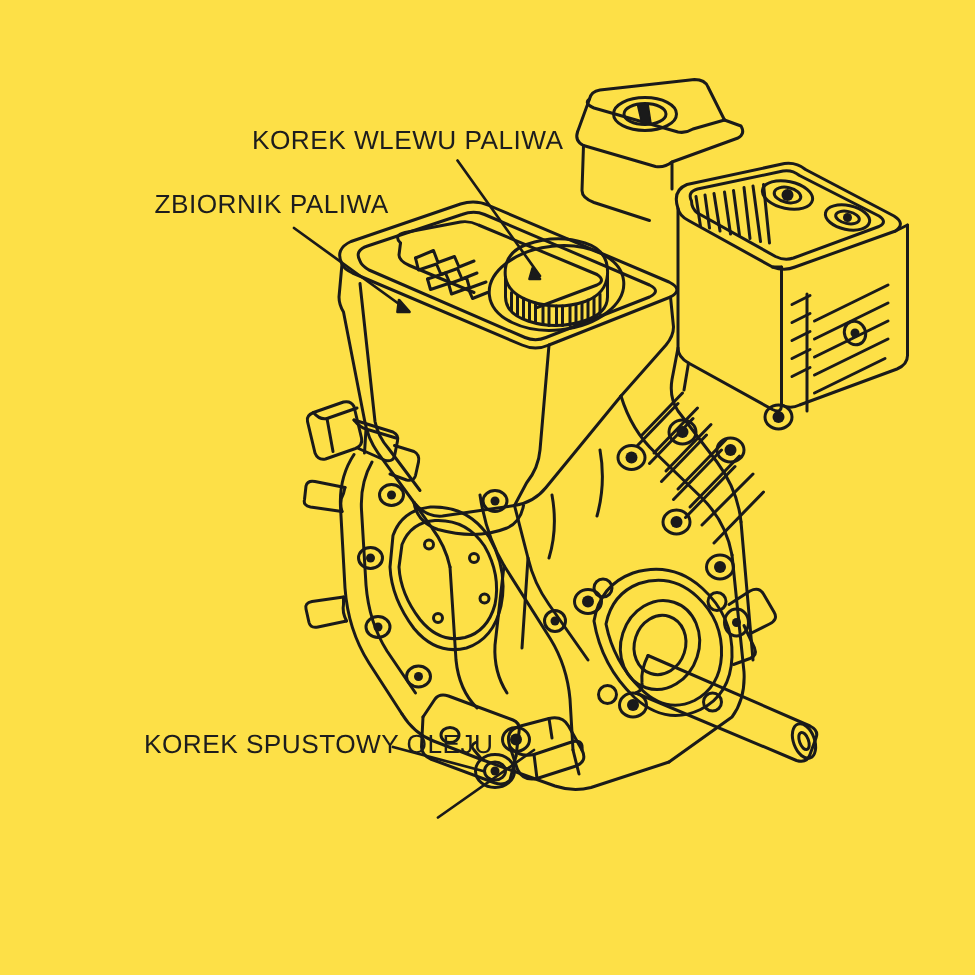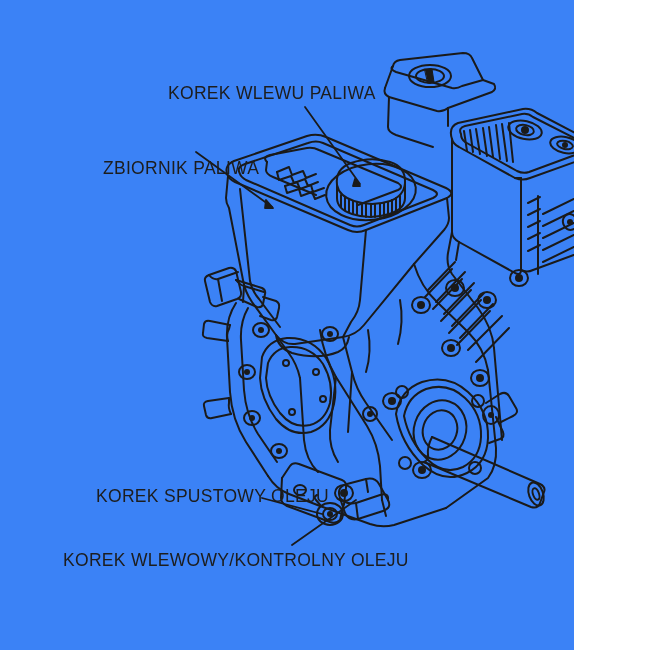--- a/index.html
+++ b/index.html
@@ -2,44 +2,44 @@
 <html><head>
 <meta charset="utf-8">
 <style>
   html, body {
     margin: 0;
     padding: 0;
     background: #ffffff;
   }
   #page {
     position: relative;
-    width: 574px;
+    width: 650px;
     height: 650px;
-    background: #3b82f6;
+    background: #fde047;
     overflow: hidden;
     font-family: "Liberation Sans", sans-serif;
   }
   #diagram-svg {
     position: absolute;
     left: 0;
     top: 0;
     width: 650px;
     height: 650px;
   }
   .label {
     position: absolute;
     white-space: nowrap;
     color: #1d1d1d;
     font-family: "Liberation Sans", sans-serif;
     font-size: 17.5px;
     letter-spacing: 0.3px;
     line-height: 1;
   }
   #label-fuel-cap    { left: 168px; top: 85px;  }
-  #label-fuel-tank   { left: 103px; top: 128px; margin-top: 32px; }
+  #label-fuel-tank   { left: 103px; top: 128px; }
   #label-oil-drain   { left: 52px;  top: 488px; margin-left: 44px; }
   #label-oil-fill    { left: 63px;  top: 552px; }
 </style>
 </head>
 <body>
 
 <div id="page">
 
   <svg id="diagram-svg" viewBox="0 0 650 650">
     <g fill="none" stroke="#1a1a1a" stroke-width="2" stroke-linejoin="round" stroke-linecap="round">
@@ -271,15 +271,14 @@
 
     </g>
   </svg>
 
   <div class="label" id="label-fuel-cap">KOREK WLEWU PALIWA</div>
 
   <div class="label" id="label-fuel-tank">ZBIORNIK PALIWA</div>
 
   <div class="label" id="label-oil-drain">KOREK SPUSTOWY OLEJU</div>
 
-  <div class="label" id="label-oil-fill">KOREK WLEWOWY/KONTROLNY OLEJU</div>
 
 </div>
 
 </body></html>

